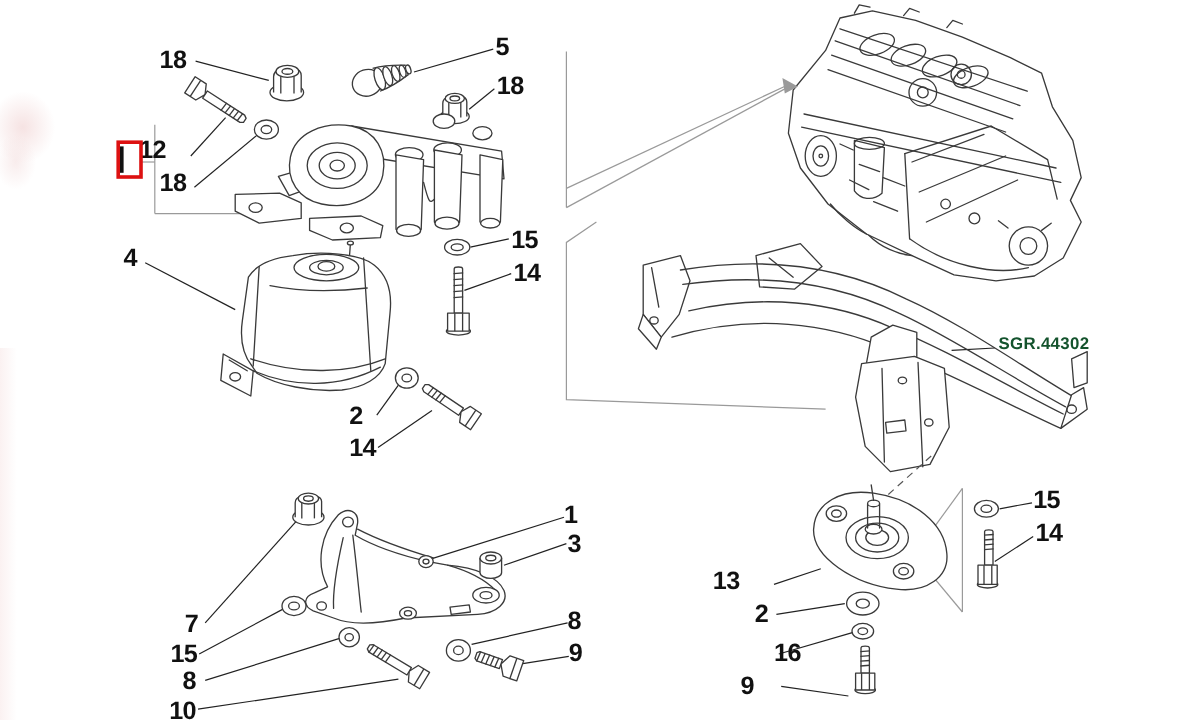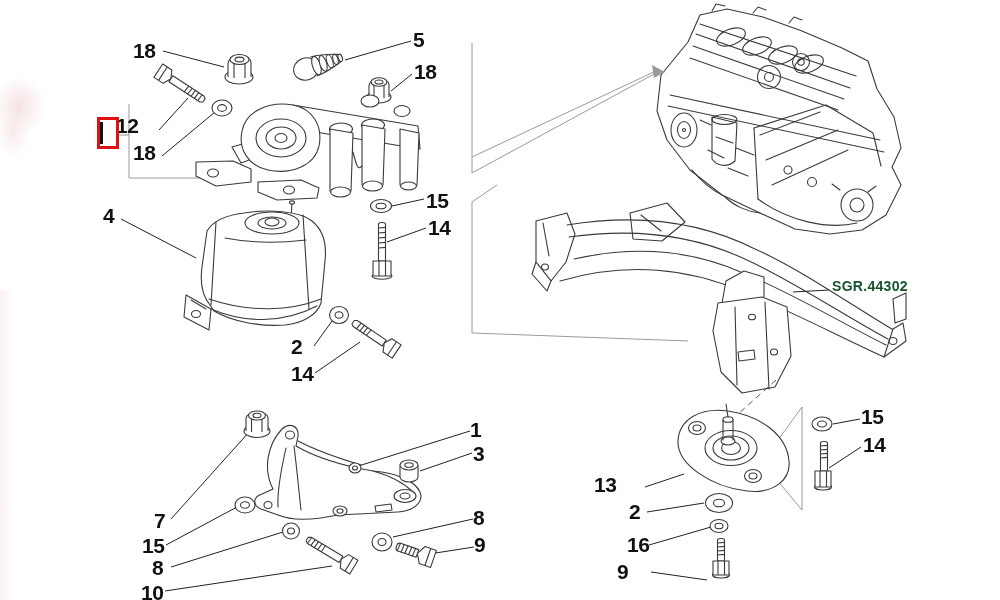--- a/index.html
+++ b/index.html
@@ -400,21 +400,21 @@
   <div class="lbl" style="left:470px;top:419px">1</div>
   <div class="lbl" style="left:473px;top:443px">3</div>
   <div class="lbl" style="left:154px;top:510px">7</div>
   <div class="lbl" style="left:142px;top:535px">15</div>
   <div class="lbl" style="left:152px;top:557px">8</div>
   <div class="lbl" style="left:141px;top:582px">10</div>
   <div class="lbl" style="left:473px;top:507px">8</div>
   <div class="lbl" style="left:474px;top:534px">9</div>
   <div class="lbl" style="left:594px;top:474px">13</div>
   <div class="lbl" style="left:629px;top:501px">2</div>
-  <div class="lbl" style="left:627px;top:534px">16</div>
+  <div class="lbl" style="left:645px;top:534px">16</div>
   <div class="lbl" style="left:617px;top:561px">9</div>
   <div class="lbl" style="left:861px;top:406px">15</div>
   <div class="lbl" style="left:863px;top:434px">14</div>
 
   <div class="hl-box">
     <span class="hl-bar"></span>
     <span class="hl-digit"></span>
   </div>
 
   <div class="sgr" style="left:832px;top:278px">SGR.44302</div>

